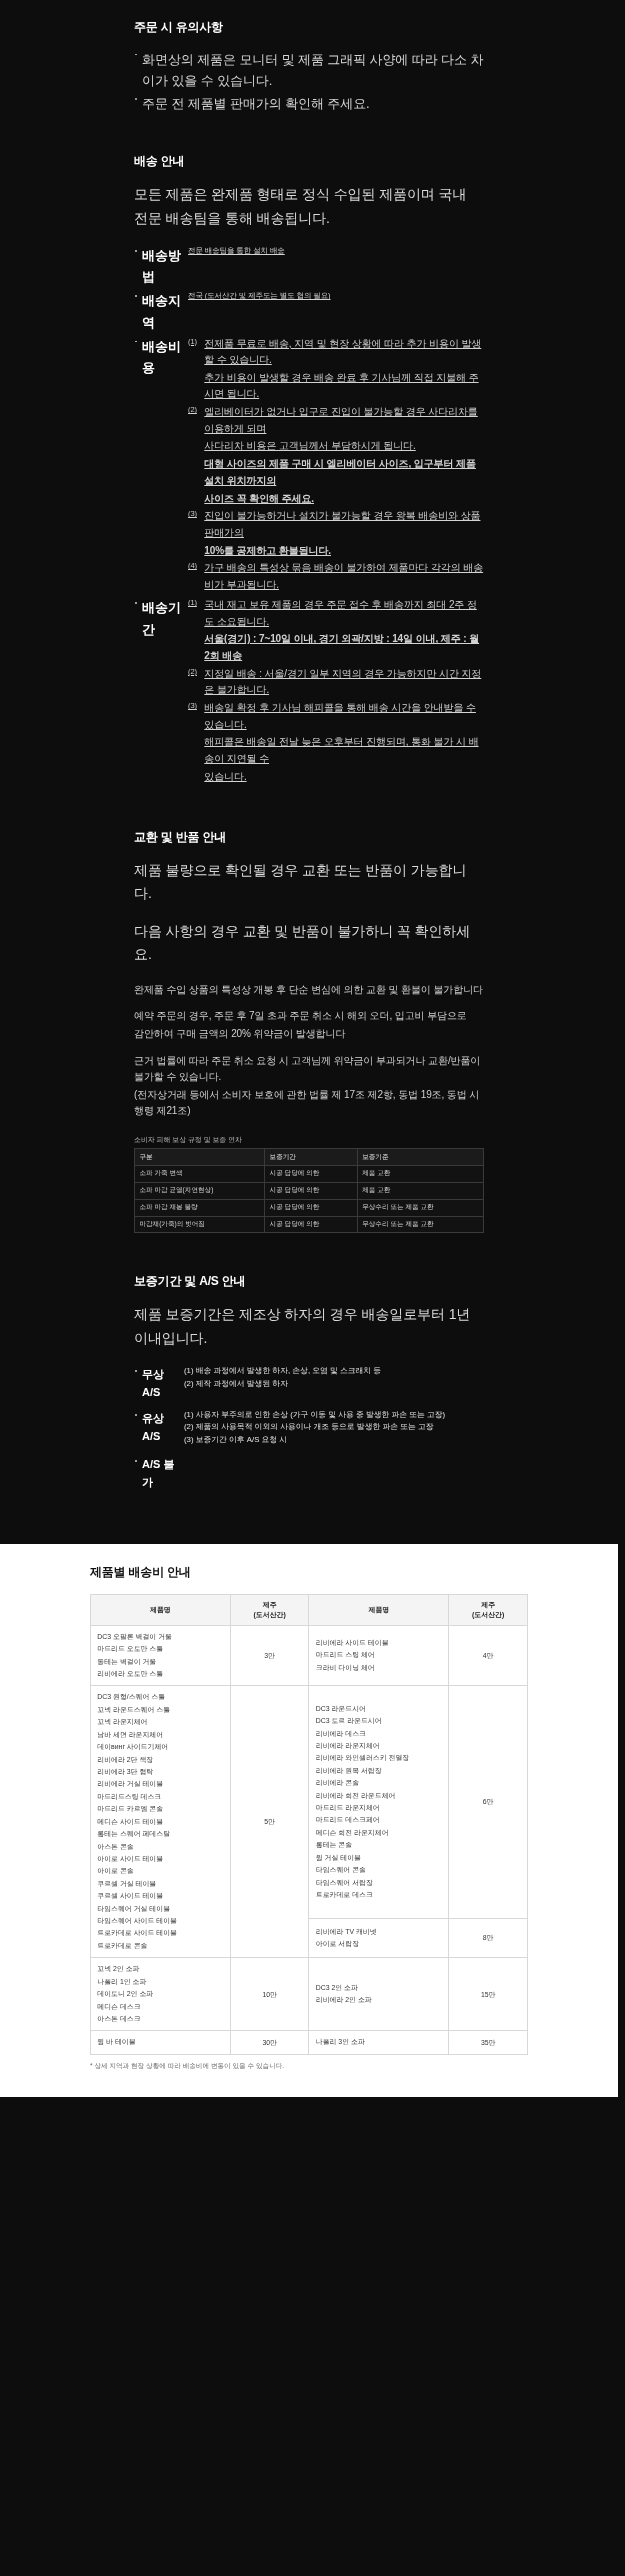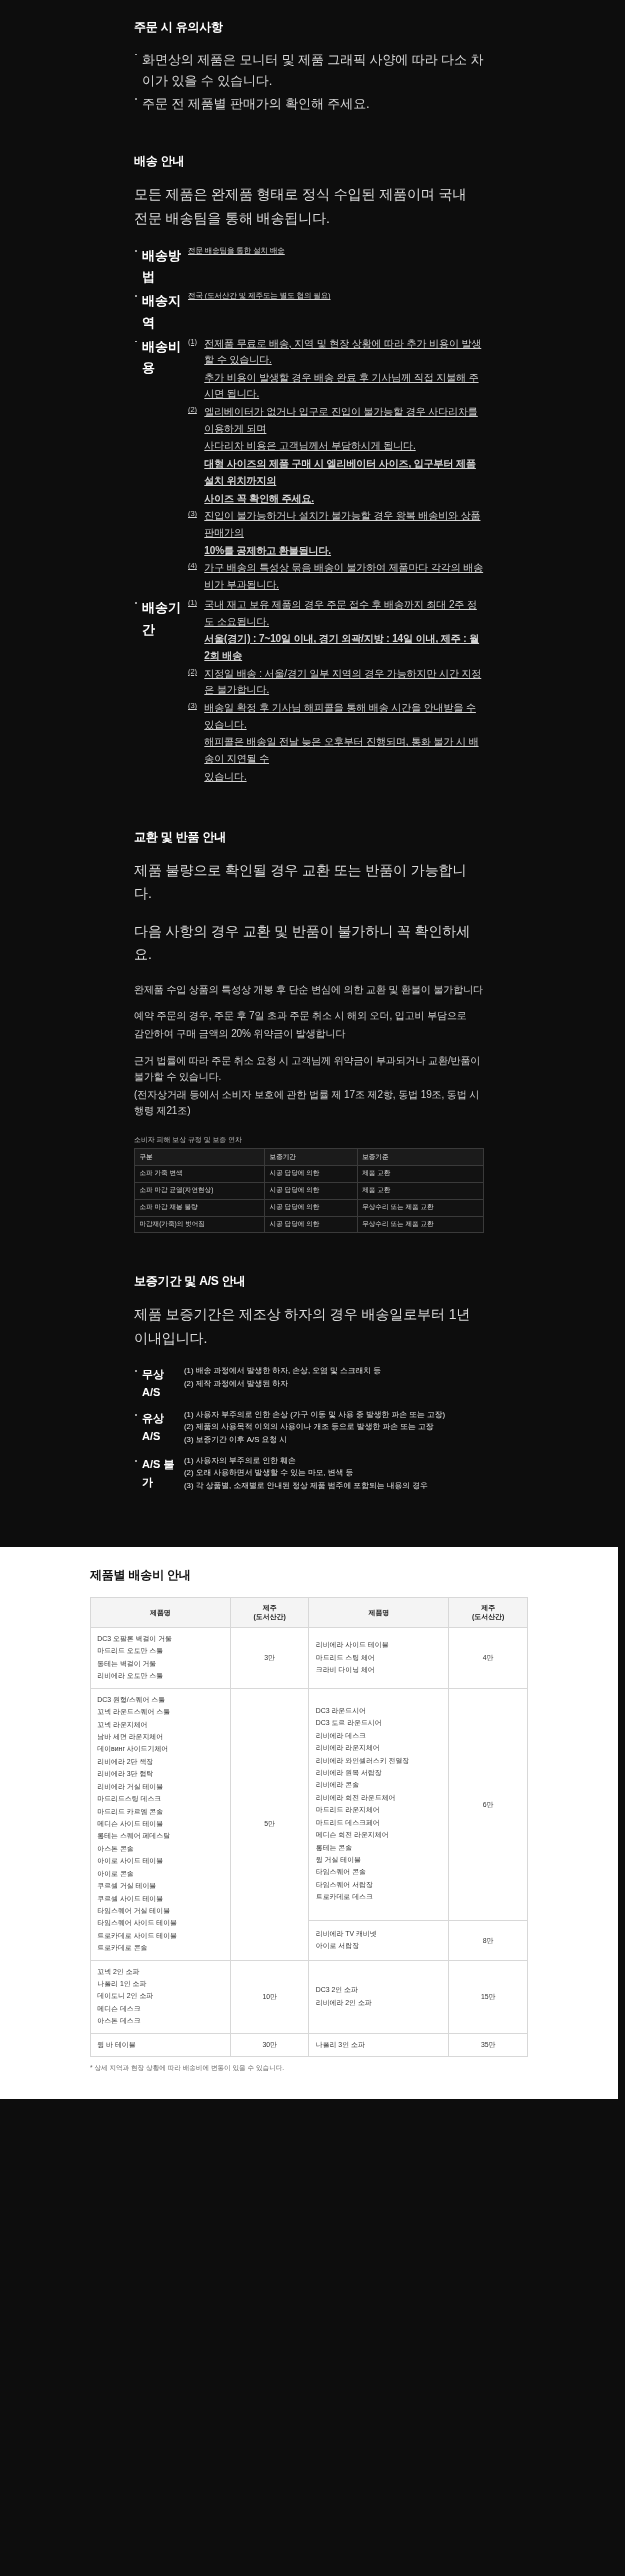--- a/index.html
+++ b/index.html
@@ -334,25 +334,20 @@
         <div class="as-label">유상 A/S</div>
         <div class="as-body">
           <div class="ntext">(1) 사용자 부주의로 인한 손상 (가구 이동 및 사용 중 발생한 파손 또는 고장)</div>
           <div class="ntext">(2) 제품의 사용목적 이외의 사용이나 개조 등으로 발생한 파손 또는 고장</div>
           <div class="ntext">(3) 보증기간 이후 A/S 요청 시</div>
         </div>
       </div>
 
       <div class="as-row">
         <div class="as-label">A/S 불가</div>
-        <div class="as-body">
-          <div class="ntext">(1) 사용자의 부주의로 인한 훼손</div>
-          <div class="ntext">(2) 오래 사용하면서 발생할 수 있는 마모, 변색 등</div>
-          <div class="ntext">(3) 각 상품별, 소재별로 안내된 정상 제품 범주에 포함되는 내용의 경우</div>
-        </div>
       </div>
     </div>
 
     <div class="divider-space"></div>
   </div>
 
   <div class="light">
     <div class="inner-wide">
       <h2 class="sec">제품별 배송비 안내</h2>
 

